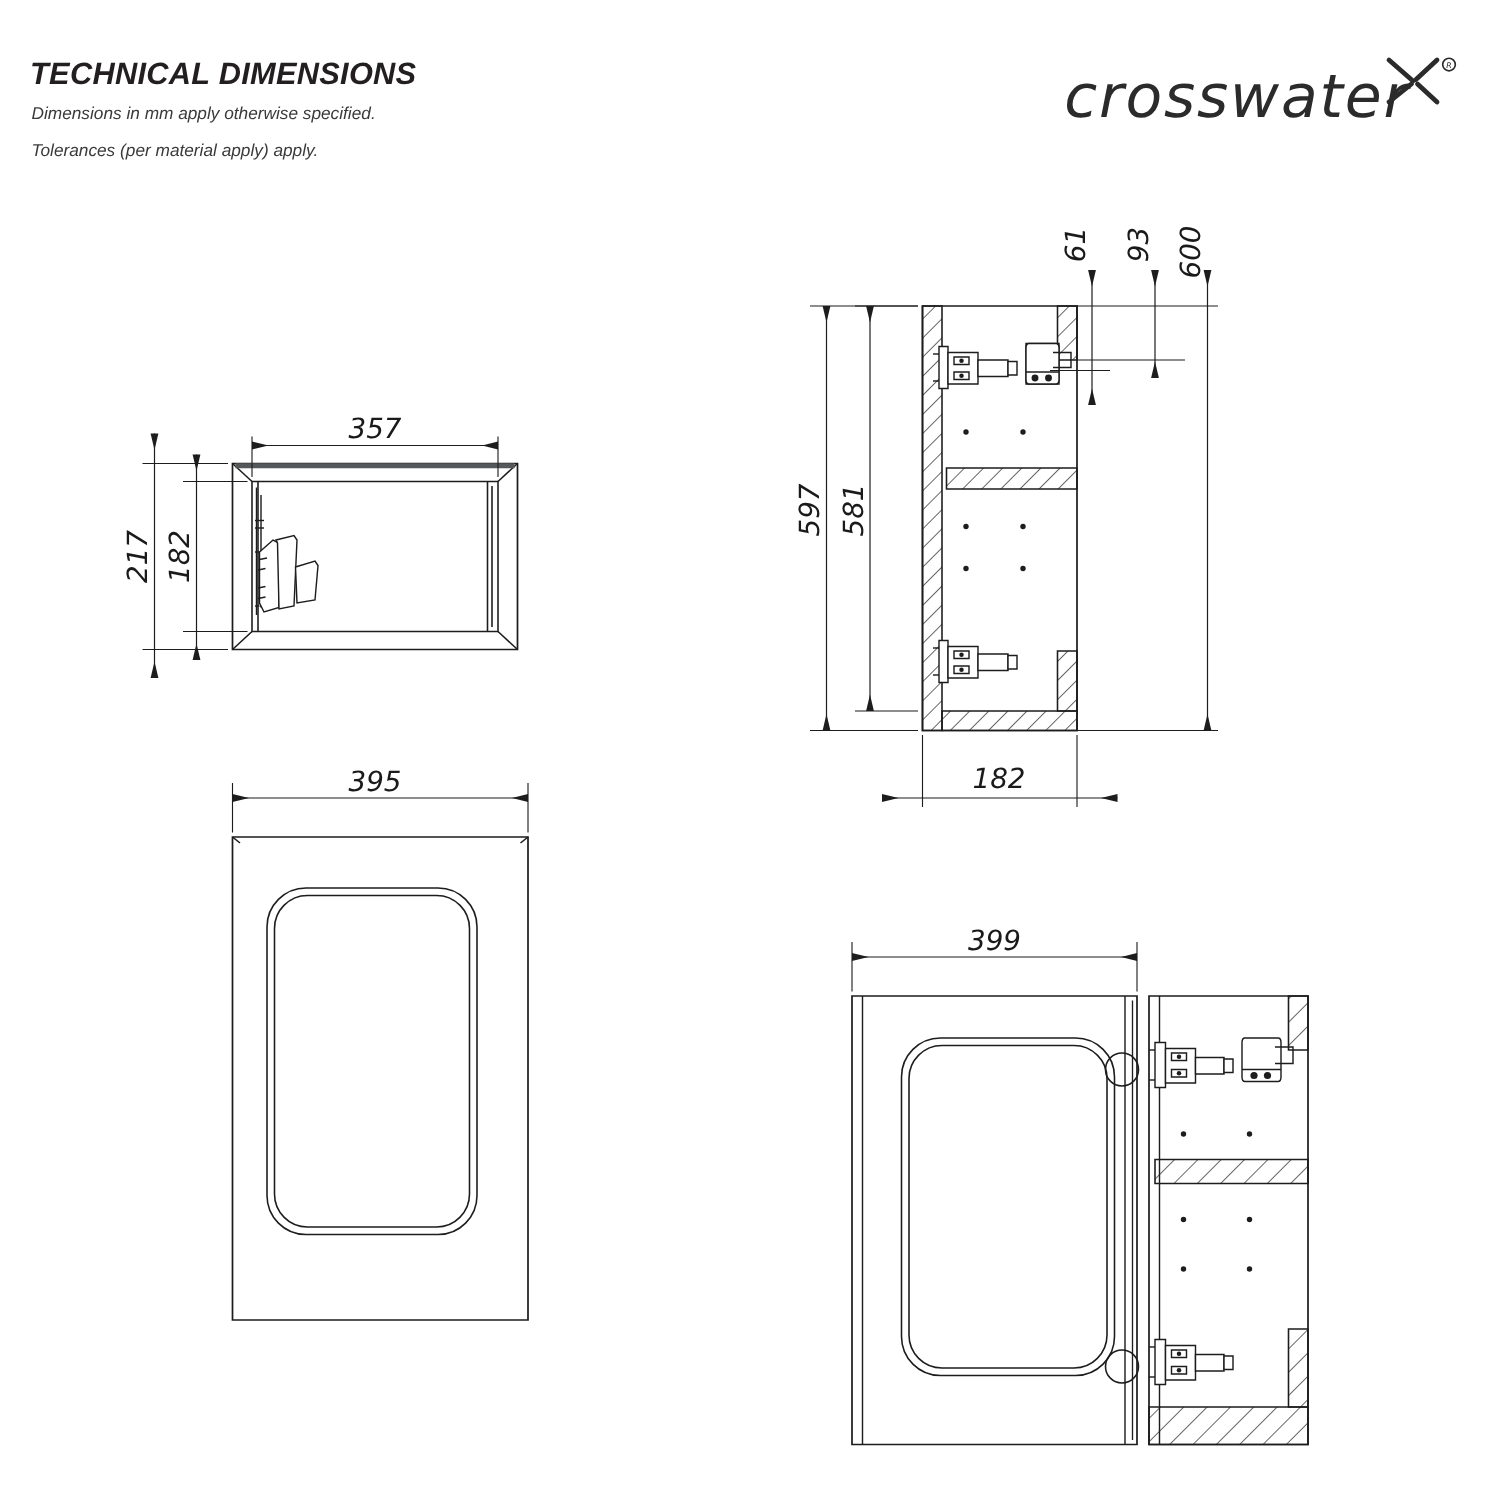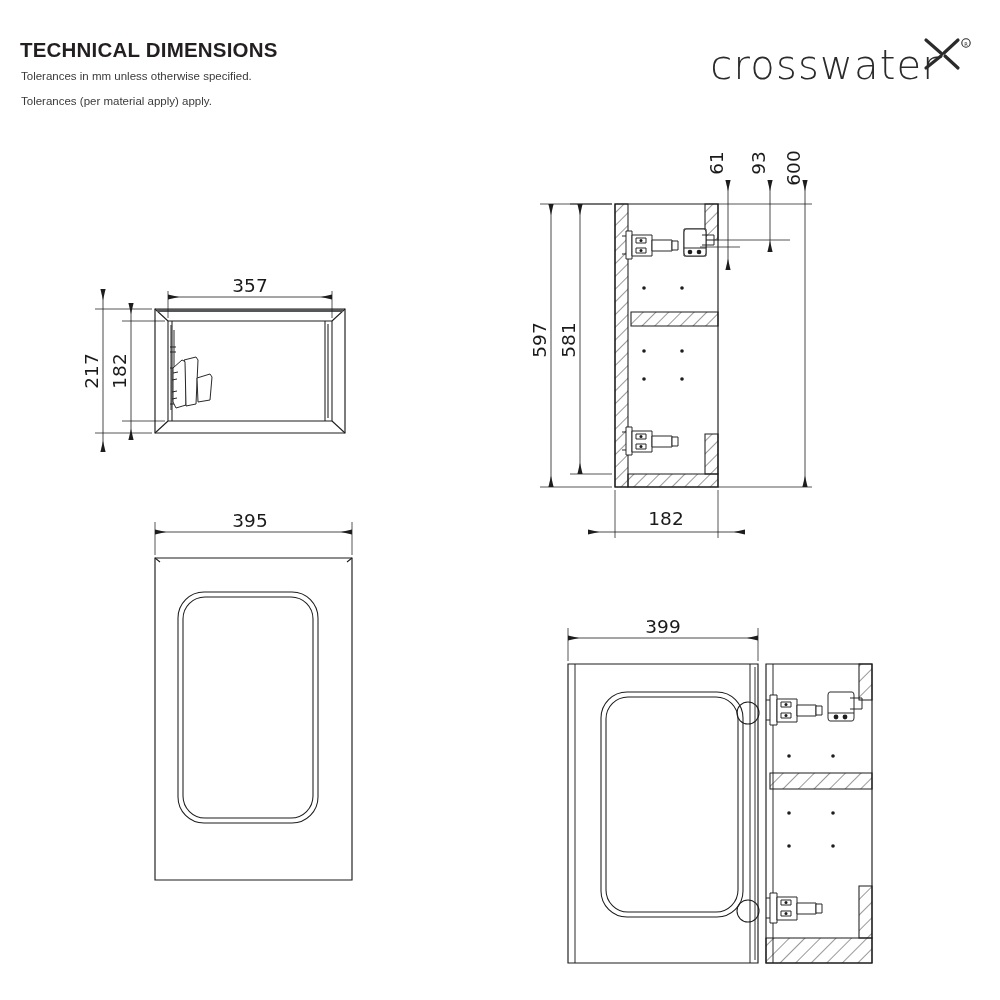--- a/index.html
+++ b/index.html
@@ -13,20 +13,21 @@
     position: relative;
     font-family: "Liberation Sans", sans-serif;
     color: #1a1a1a;
     overflow: hidden;
   }
   #sheet {
     position: absolute;
     left: 0; top: 0;
     width: 1000px;
     height: 1000px;
+    font-style: italic;
   }
   .hdr-title {
     position: absolute;
     left: 20px;
     top: 38px;
     font-size: 20.5px;
     font-weight: bold;
     letter-spacing: 0.2px;
     color: #231f20;
     white-space: nowrap;
@@ -66,21 +67,21 @@
     white-space: nowrap;
   }
   svg { display: block; }
 </style>
 </head>
 <body>
 
 <div id="sheet">
 
   <div class="hdr-title">TECHNICAL DIMENSIONS</div>
-  <div class="hdr-note1">Tolerances in mm unless otherwise specified.</div>
+  <div class="hdr-note1">Dimensions in mm apply otherwise specified.</div>
   <div class="hdr-note2">Tolerances (per material apply) apply.</div>
 
   <div class="brand">
     <div class="brand-word">crosswater</div>
     <svg width="60" height="40" viewBox="0 0 60 40" style="position:absolute;right:0;top:-8px;">
       <g stroke="#2b2b2b" stroke-width="3.2" fill="none" stroke-linecap="round">
         <path d="M 8 6 L 24 20"></path>
         <path d="M 40 6 L 26 19"></path>
         <path d="M 8 34 L 23 22"></path>
         <path d="M 40 34 L 27 22"></path>

